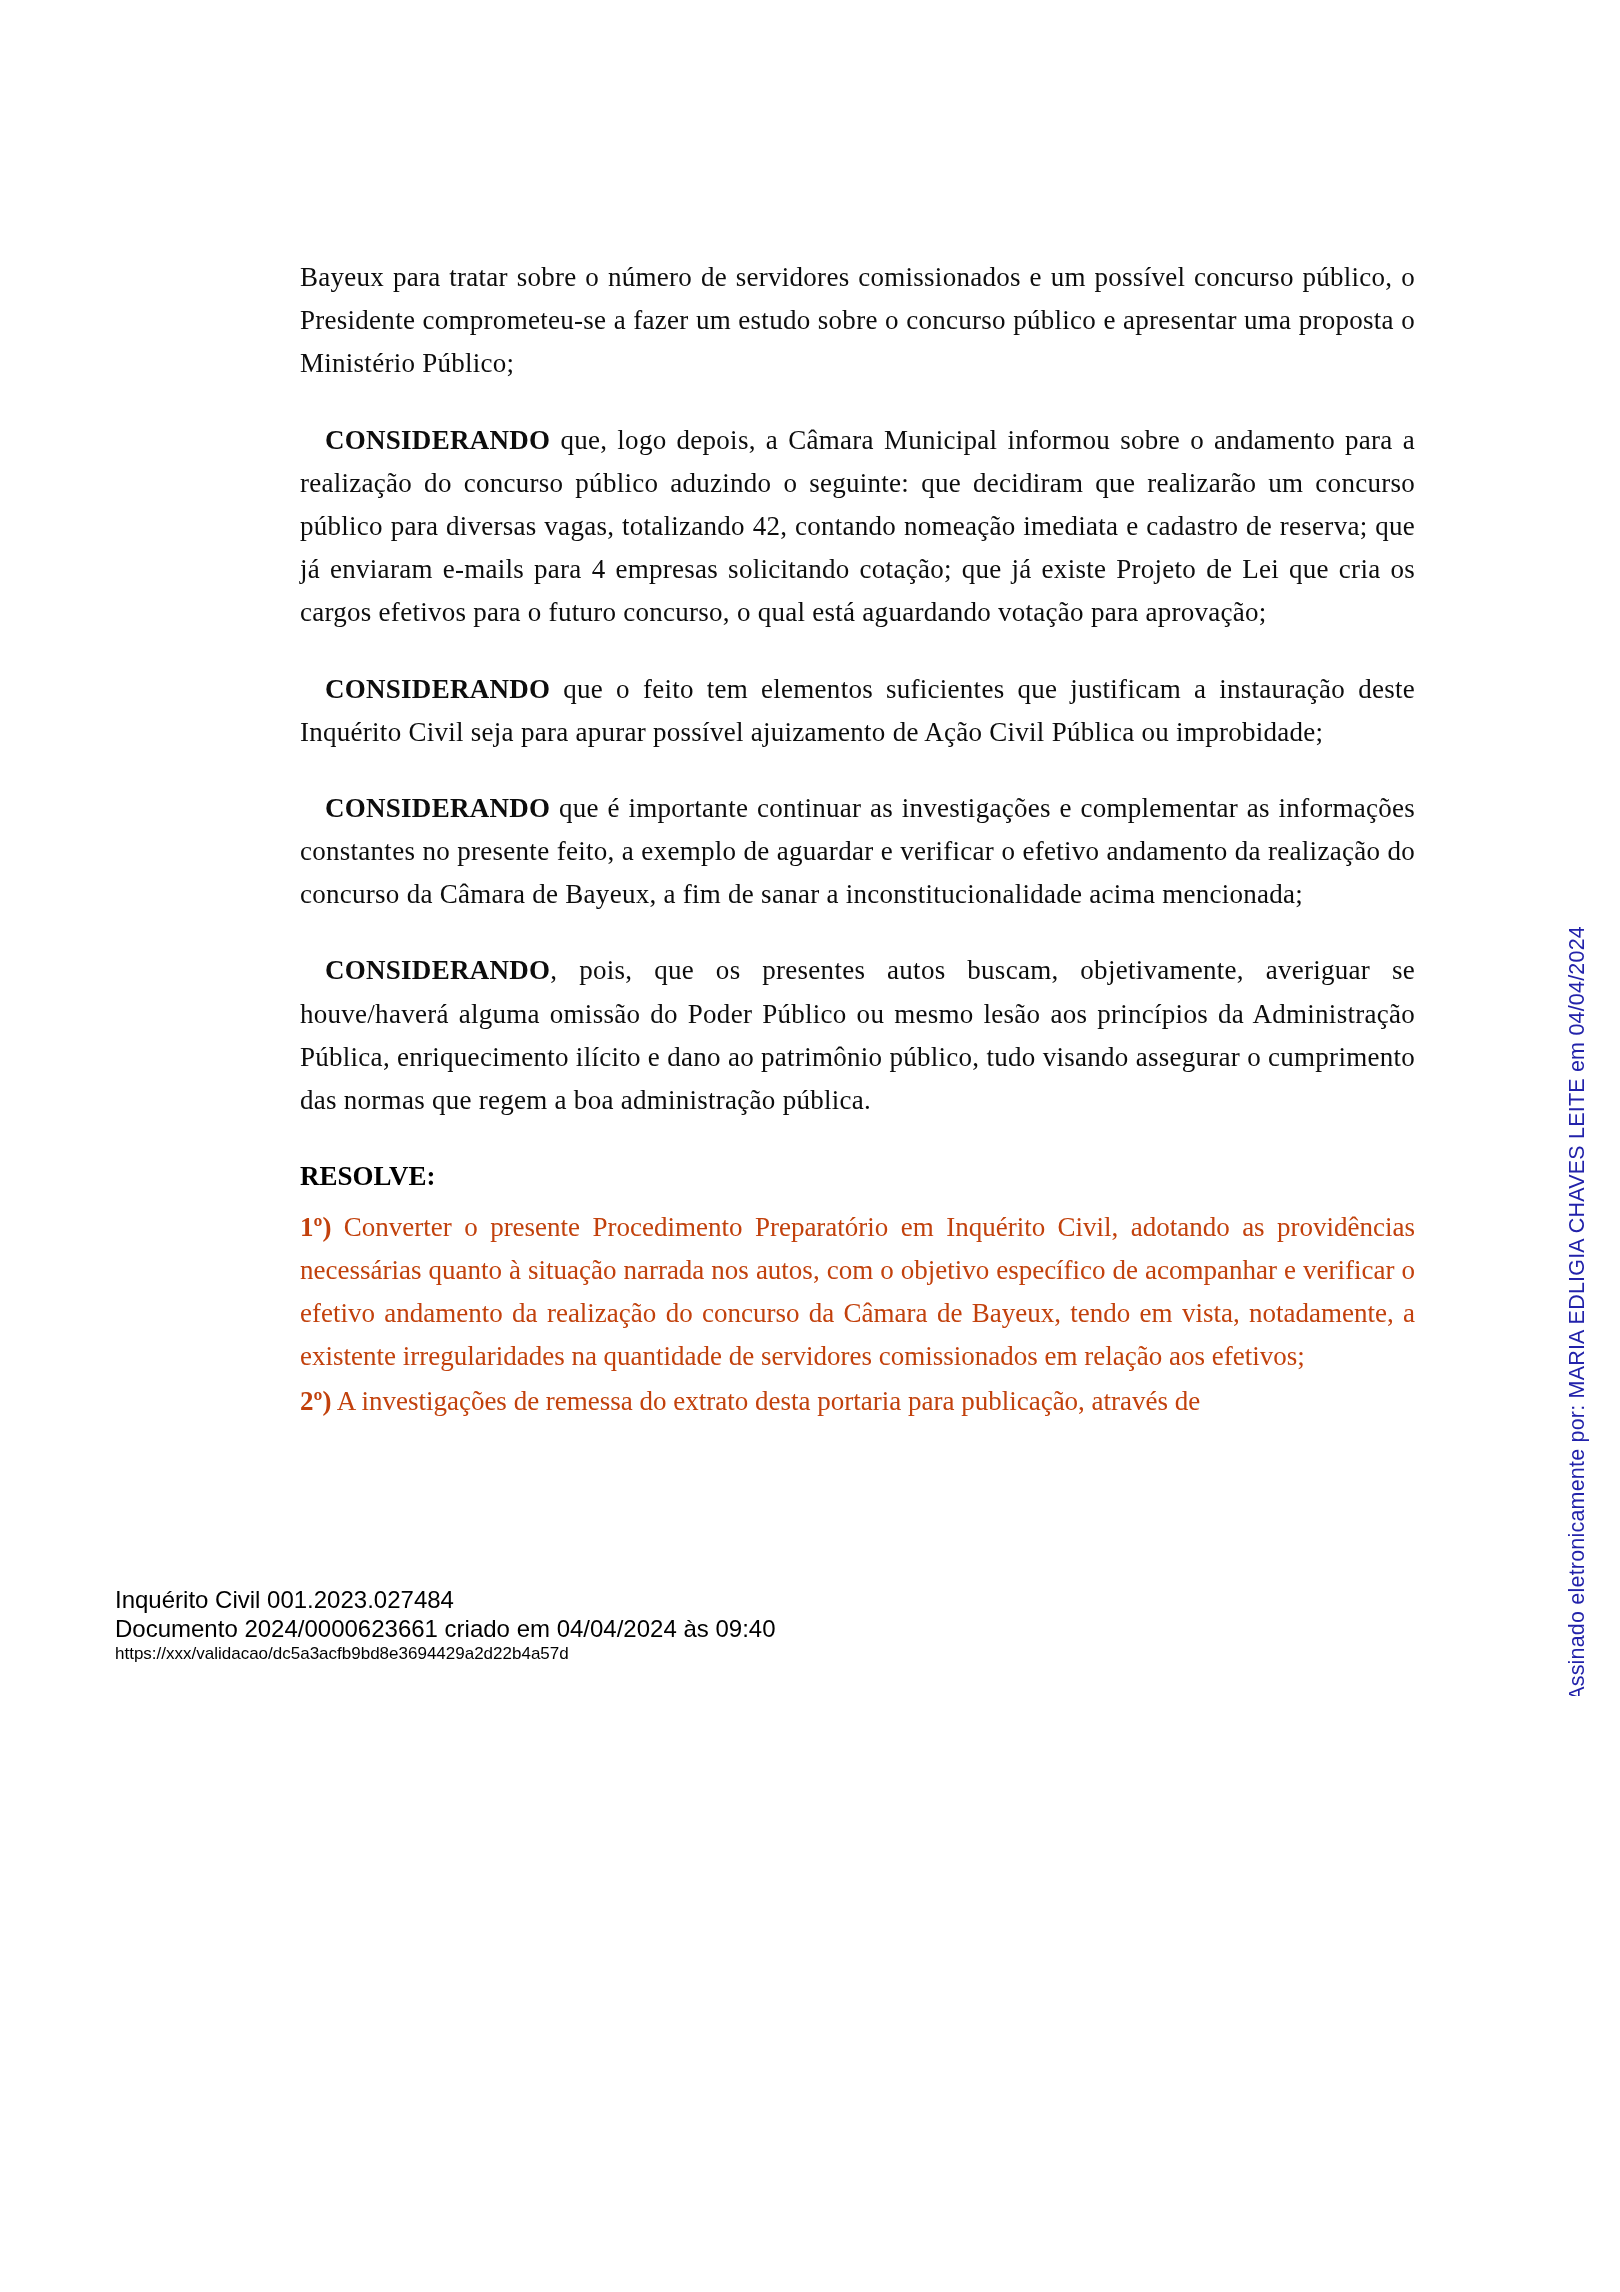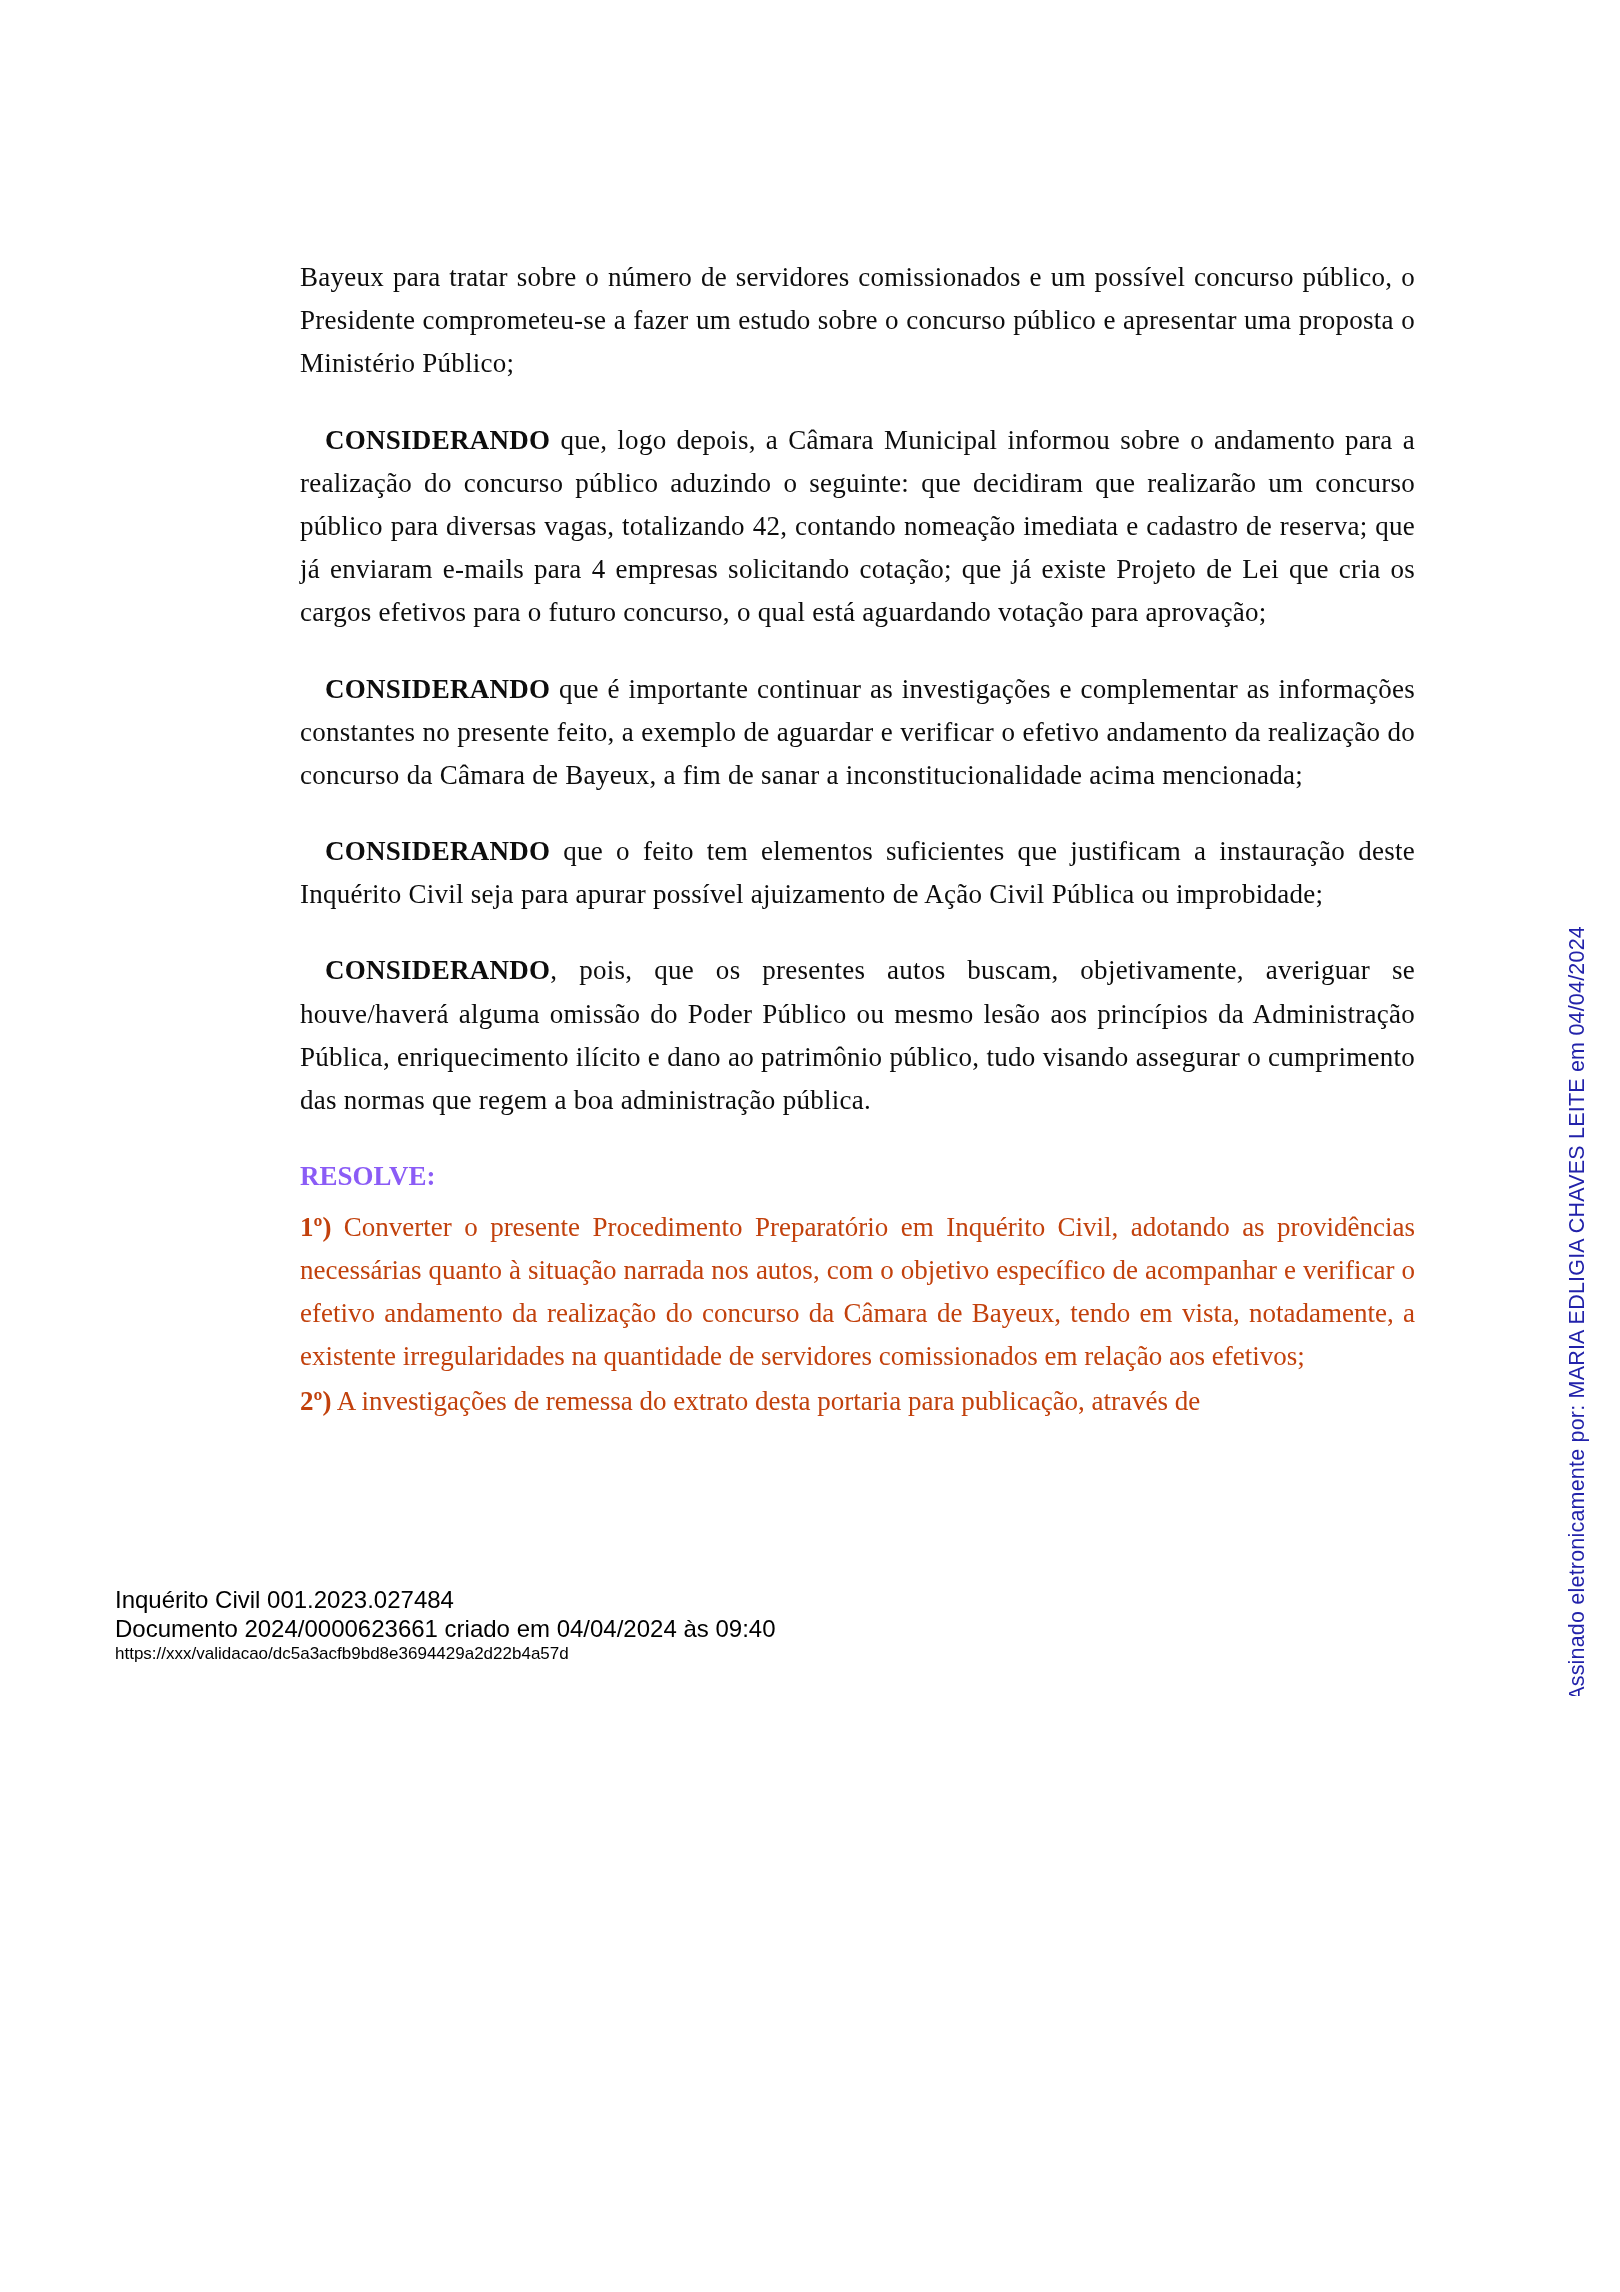--- a/index.html
+++ b/index.html
@@ -41,21 +41,21 @@
     font-weight: bold;
     margin-left: 25px;
   }
 
   .resolve-head {
     margin: 0 0 7.2px 0;
     font-size: 27px;
     line-height: 1.60;
     font-weight: bold;
     text-align: left;
-    color: #8b5cf6;
+    color: #000000;
   }
 
   .item {
     margin: 0 0 1.8px 0;
     font-size: 27px;
     line-height: 1.60;
     text-align: justify;
     text-justify: inter-word;
     color: #c2410c;
   }
@@ -100,23 +100,23 @@
 <body>
 
 <div class="page">
 
   <div class="content">
 
     <p class="para"><span>Bayeux para tratar sobre o número de servidores comissionados e um possível concurso público, o Presidente comprometeu-se a fazer um estudo sobre o concurso público e apresentar uma proposta o Ministério Público;</span></p>
 
     <p class="para"><b class="strong">CONSIDERANDO</b><span> que, logo depois, a Câmara Municipal informou sobre o andamento para a realização do concurso público aduzindo o seguinte:  que decidiram que realizarão um concurso público para diversas vagas, totalizando 42, contando nomeação imediata e cadastro de reserva; que já enviaram e-mails para 4 empresas solicitando cotação; que já existe Projeto de Lei que cria os cargos efetivos para o futuro concurso, o qual está aguardando votação para aprovação;</span></p>
 
+    <p class="para"><b class="strong">CONSIDERANDO</b><span> que o feito tem elementos suficientes que justificam a instauração deste Inquérito Civil seja para apurar possível ajuizamento de Ação Civil Pública ou improbidade;</span></p>
+
     <p class="para"><b class="strong">CONSIDERANDO</b><span> que é importante continuar as investigações e complementar as informações constantes no presente feito, a exemplo de aguardar e verificar o efetivo andamento da realização do concurso da Câmara de Bayeux, a fim de sanar a inconstitucionalidade acima mencionada;</span></p>
-
-    <p class="para"><b class="strong">CONSIDERANDO</b><span> que o feito tem elementos suficientes que justificam a instauração deste Inquérito Civil seja para apurar possível ajuizamento de Ação Civil Pública ou improbidade;</span></p>
 
     <p class="para"><b class="strong">CONSIDERANDO</b><span>, pois, que os presentes autos buscam, objetivamente, averiguar se houve/haverá alguma omissão do Poder Público ou mesmo lesão aos princípios da Administração Pública, enriquecimento ilícito e dano ao patrimônio público, tudo visando assegurar o cumprimento das normas que regem a boa administração pública.</span></p>
 
     <p class="resolve-head">RESOLVE:</p>
 
     <p class="item"><b class="strong">1º)</b><span> Converter o presente Procedimento Preparatório em Inquérito Civil, adotando as providências necessárias quanto à situação narrada nos autos, com o objetivo específico de acompanhar e verificar o efetivo andamento da realização do concurso da Câmara de Bayeux, tendo em vista, notadamente, a existente irregularidades na quantidade de servidores comissionados em relação aos efetivos;</span></p>
 
     <p class="item"><b class="strong">2º)</b><span> A investigações de remessa do extrato desta portaria para publicação, através de</span></p>
 
   </div>

